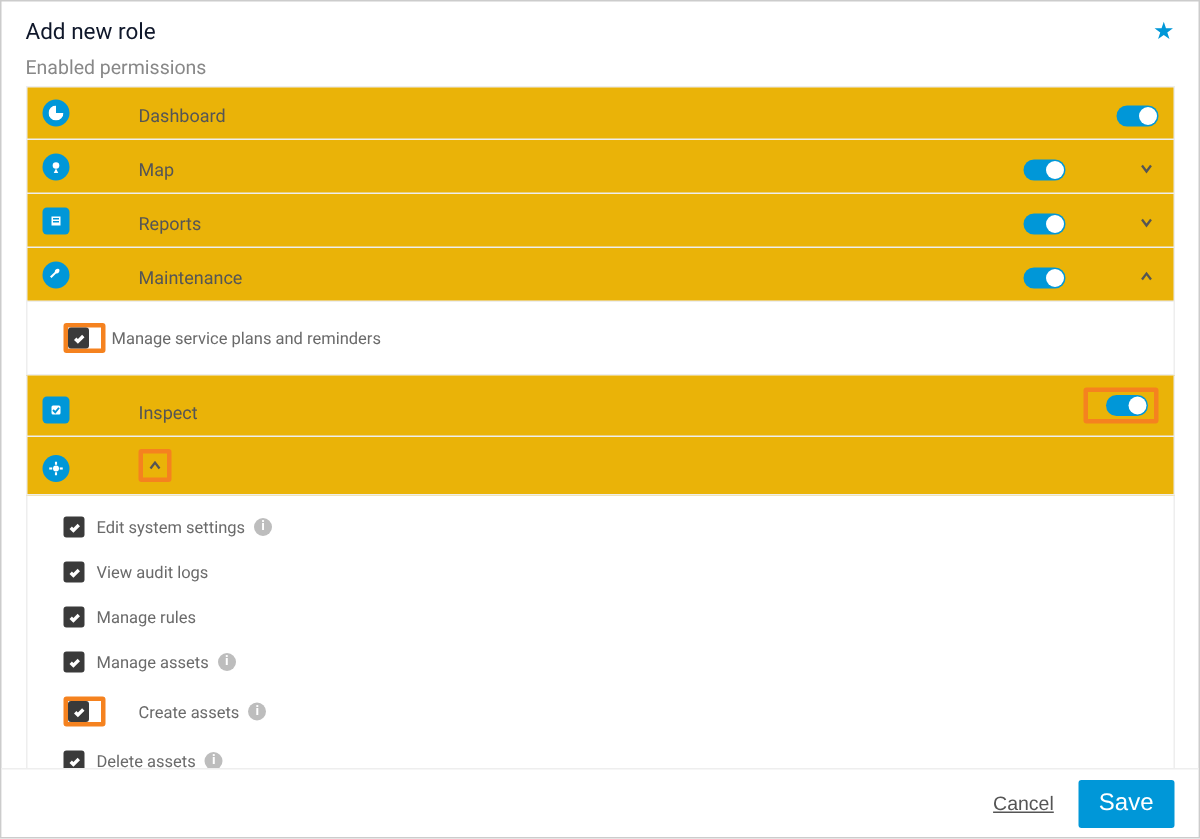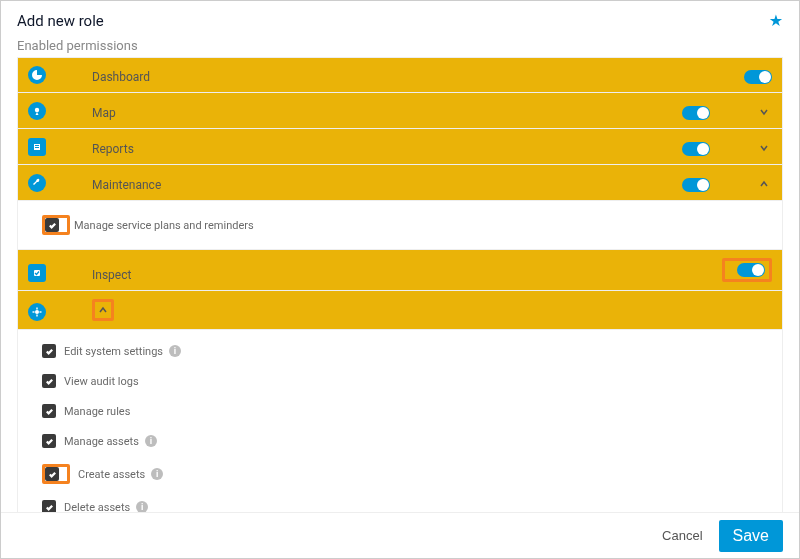--- a/index.html
+++ b/index.html
@@ -140,20 +140,21 @@
     align-items: center;
     padding: 0 16px;
     gap: 12px;
     background: #fff;
   }
   .btn-cancel {
     background: none; border: none;
     color: #555; font-size: 13px;
     cursor: pointer;
     padding: 6px 4px;
+    text-decoration: underline;
   }
   .btn-save {
     background: #0097d8;
     border: none;
     color: #fff;
     font-size: 16px;
     padding: 7px 14px;
     border-radius: 2px;
     cursor: pointer;
   }
@@ -324,21 +325,21 @@
       <span class="info-icon">i</span>
     </div>
     <div class="sub-item">
       <span class="hl-wrap-check">
         <span class="checkbox">
             <svg viewBox="0 0 10 10">
               <polyline points="2,5 4,7 8,3"></polyline>
             </svg>
           </span>
       </span>
-      <span style="margin-left:8px">Create assets</span>
+      <span style="margin-left:22px">Create assets</span>
       <span class="info-icon">i</span>
     </div>
     <div class="sub-item">
       <span class="checkbox">
           <svg viewBox="0 0 10 10">
             <polyline points="2,5 4,7 8,3"></polyline>
           </svg>
         </span>
       <span>Delete assets</span>
       <span class="info-icon">i</span>

